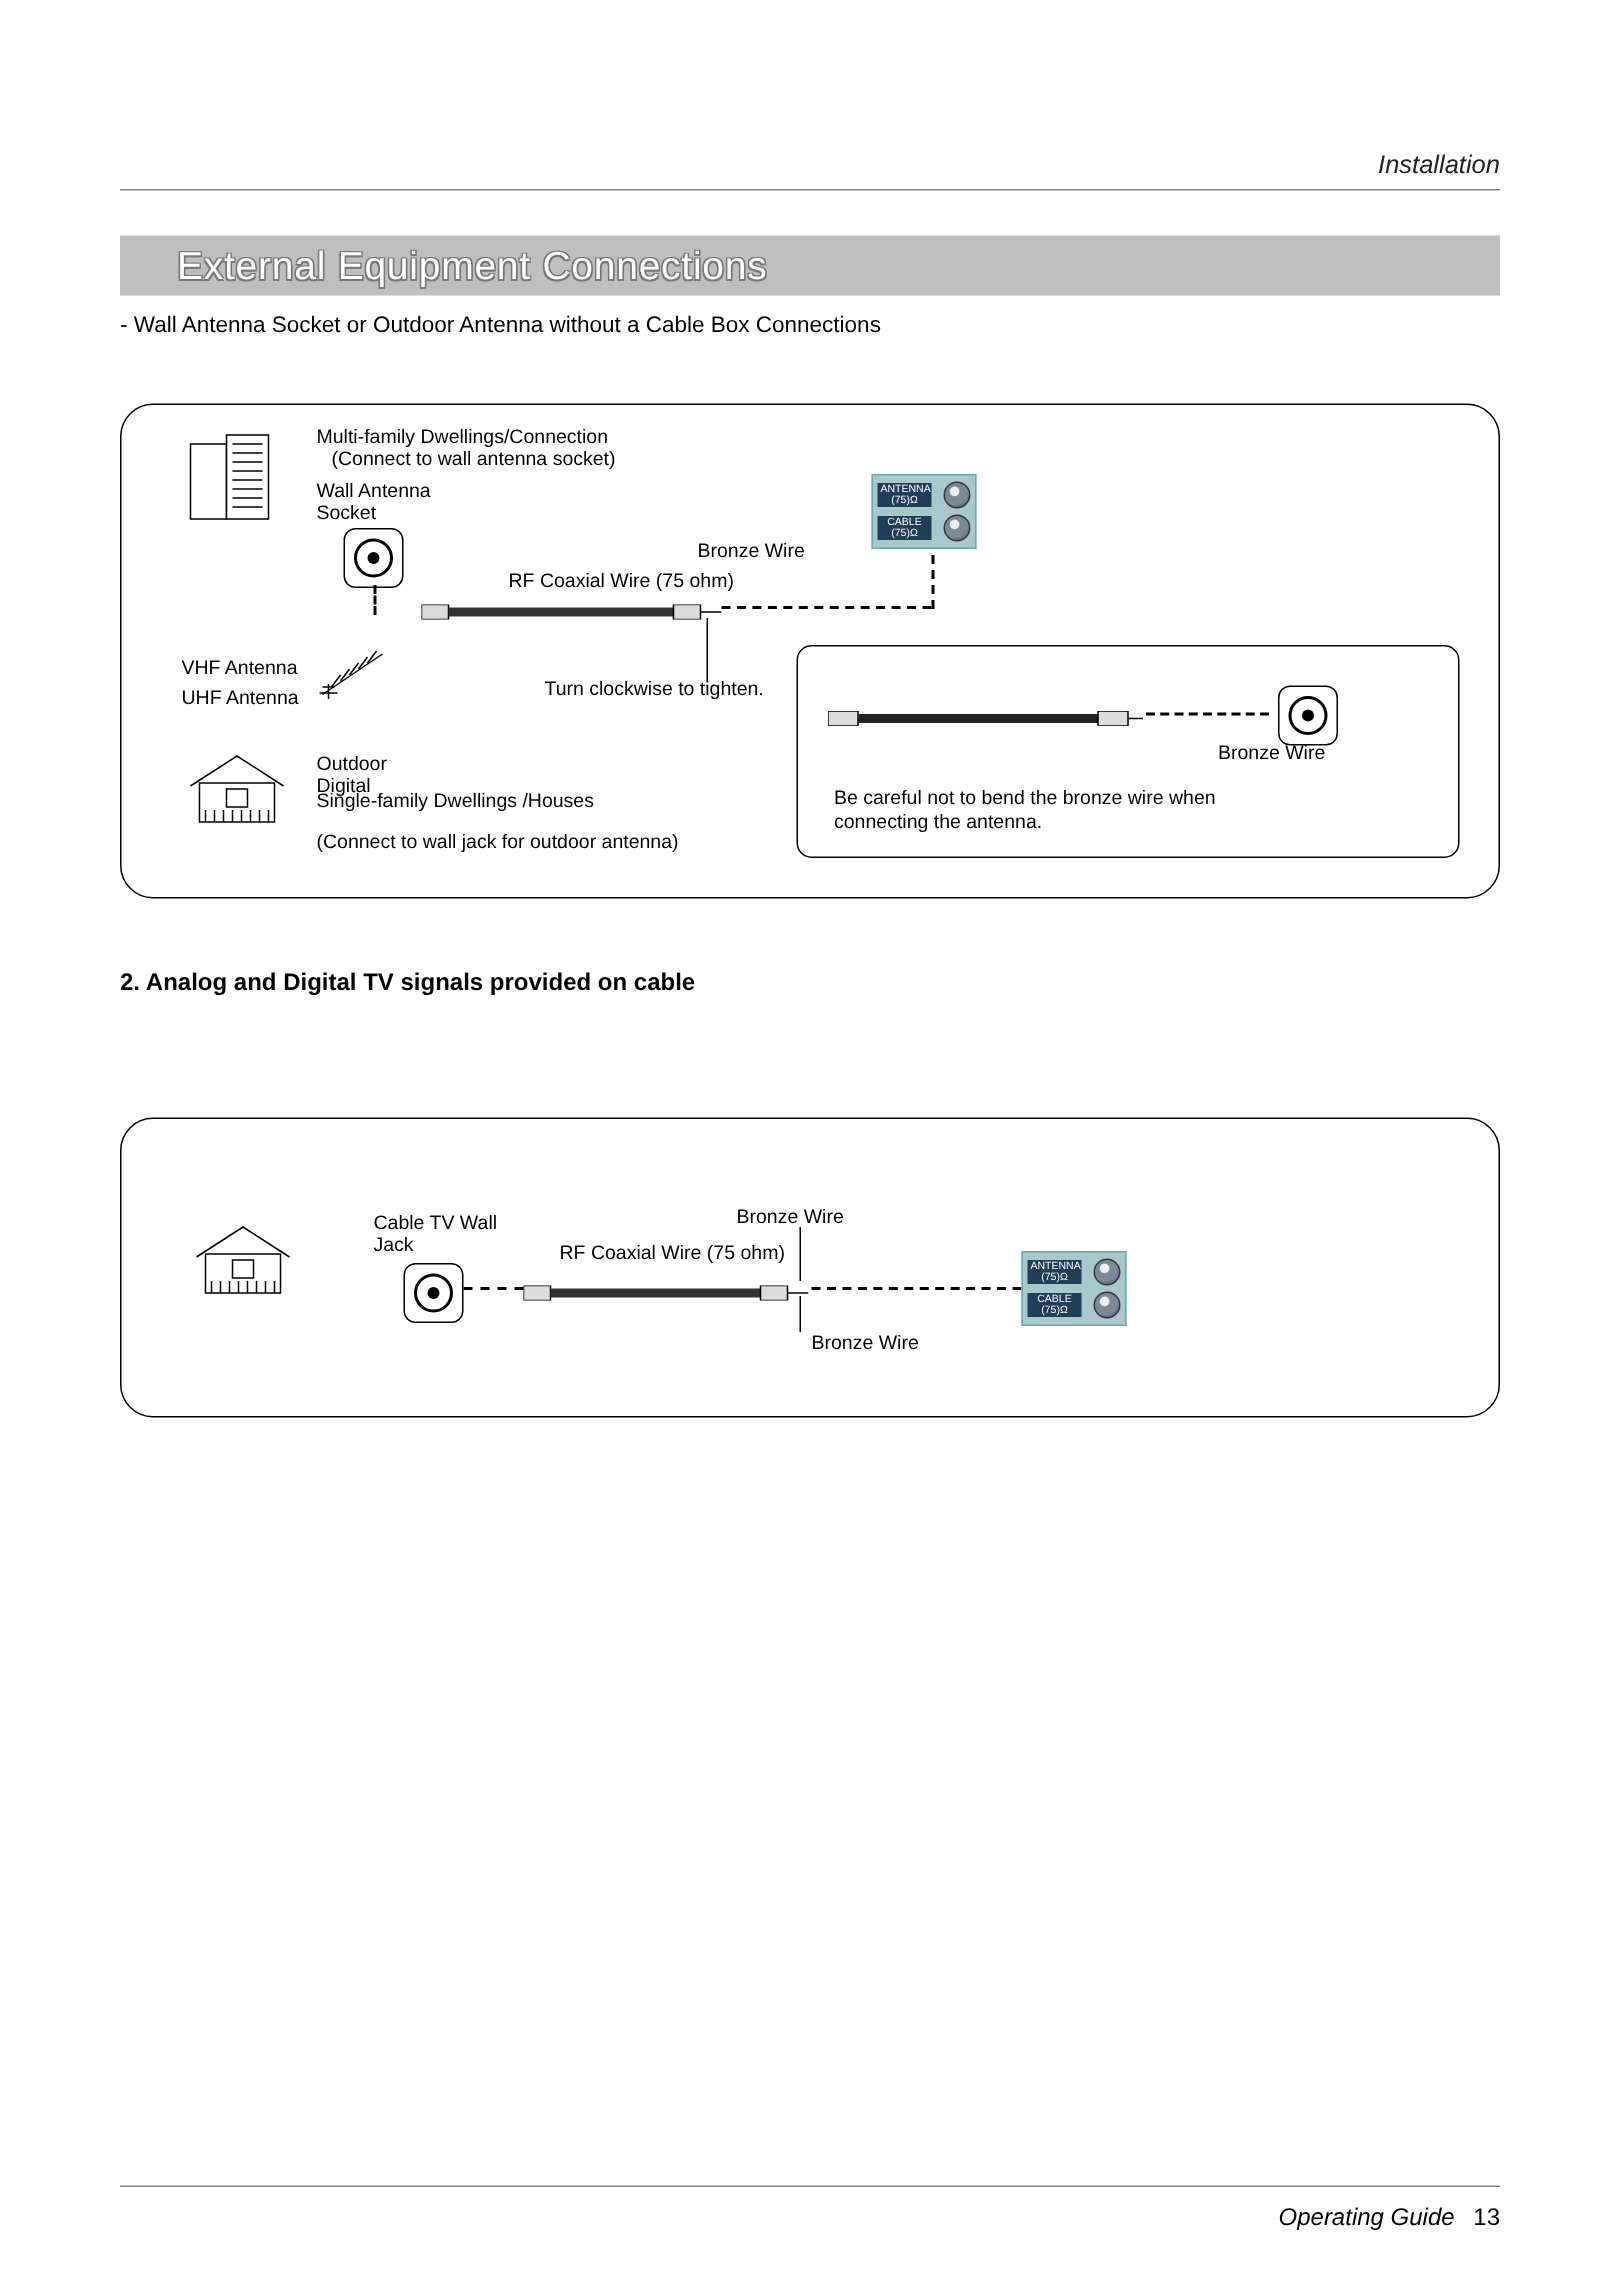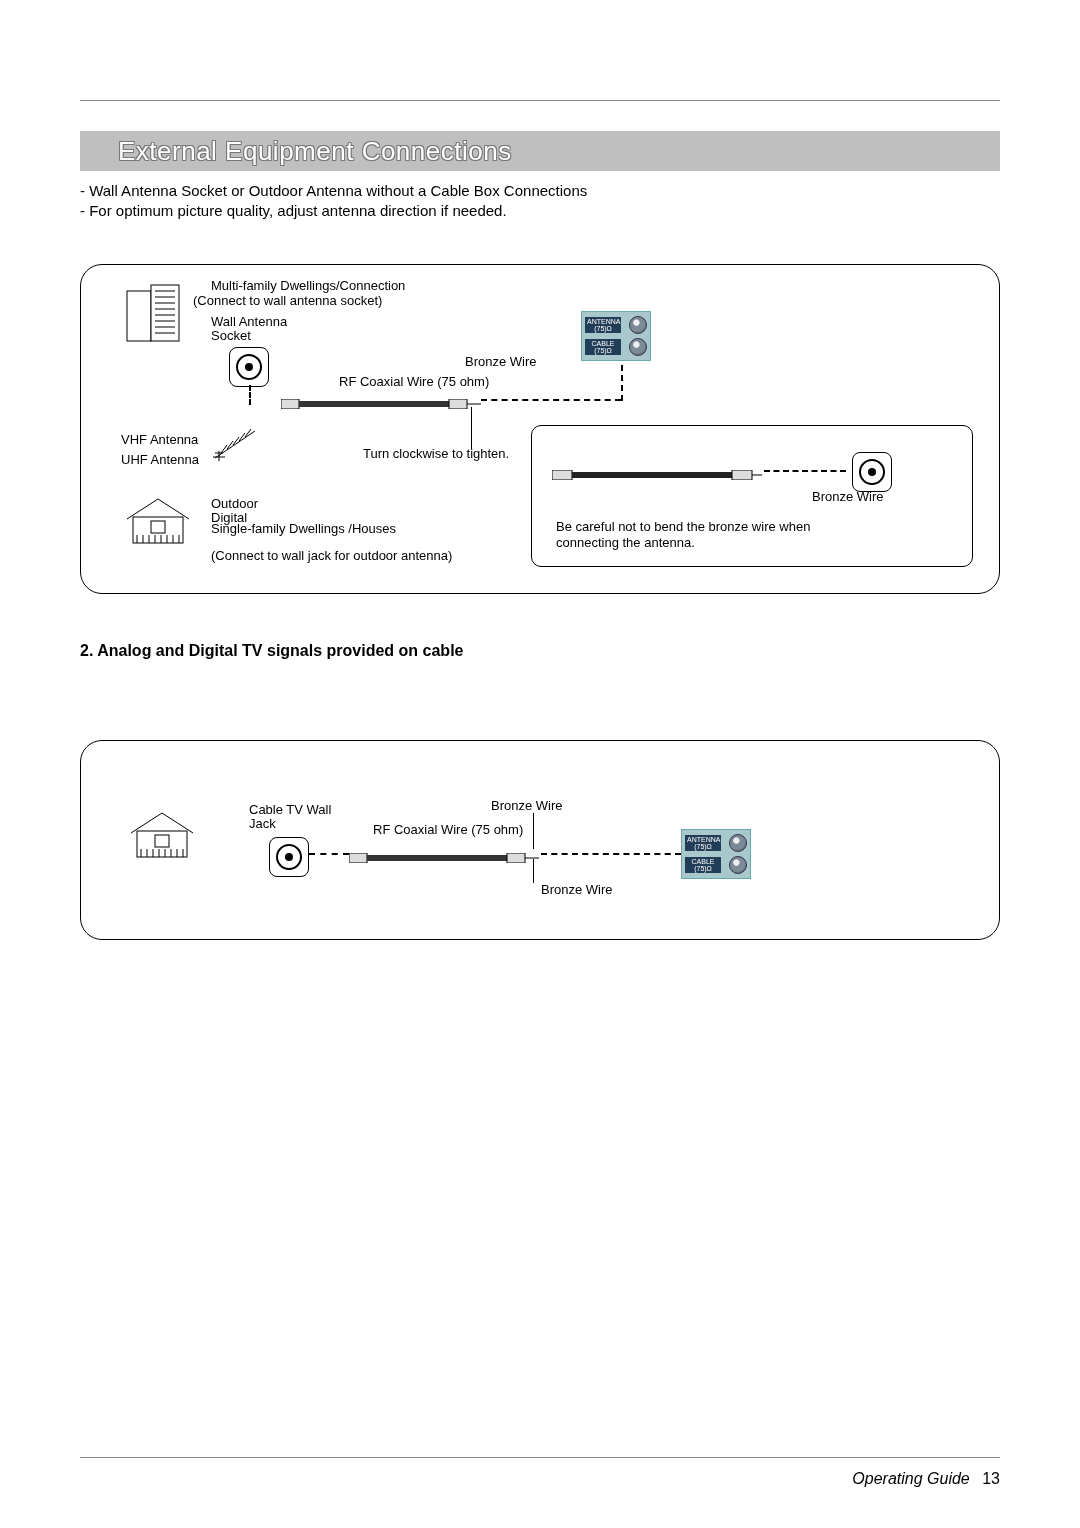--- a/index.html
+++ b/index.html
@@ -160,30 +160,30 @@
     border-top:1px solid #888;
   }
   
   .ant-icon { position:absolute; width:60px; height:40px; }
 </style>
 </head>
 <body>
 
 <div class="page">
 
+  <div class="header-sec">Installation</div>
   <hr class="rule">
 
   <div class="title-bar">
     <span class="title-text">External Equipment Connections</span>
   </div>
 
 
   <div class="bullets">
     <div class="line">Wall Antenna Socket or Outdoor Antenna without a Cable Box Connections</div>
-    <div class="line">For optimum picture quality, adjust antenna direction if needed.</div>
   </div>
 
   
   <div class="dia-box dia1">
 
     <div class="building" style="left:40px; top:18px;">
       <svg class="bsvg" viewBox="0 0 70 60">
         <rect x="6" y="8" width="24" height="50" fill="#fff" stroke="#000"></rect>
         <rect x="30" y="2" width="28" height="56" fill="#fff" stroke="#000"></rect>
         <g stroke="#000">
@@ -192,21 +192,21 @@
           <line x1="34" y1="20" x2="54" y2="20"></line>
             <line x1="34" y1="26" x2="54" y2="26"></line>
           <line x1="34" y1="32" x2="54" y2="32"></line>
             <line x1="34" y1="38" x2="54" y2="38"></line>
           <line x1="34" y1="44" x2="54" y2="44"></line>
             <line x1="34" y1="50" x2="54" y2="50"></line>
         </g>
       </svg>
     </div>
     <div class="lbl" style="left:130px; top:14px;">Multi-family Dwellings/Connection</div>
-    <div class="lbl" style="left:112px; top:29px;">(Connect to wall antenna socket)</div>
+    <div class="lbl" style="left:140px; top:29px;">(Connect to wall antenna socket)</div>
 
     <div class="lbl" style="left:130px; top:50px; white-space:pre;">Wall Antenna
 Socket</div>
     <div class="wall-socket" style="left:148px; top:82px;">
         <div class="ring"></div>
       </div>
 
     <div class="panel" style="left:500px; top:46px;">
       <div class="panel-row">
         <div class="panel-tag" style="white-space:pre;">ANTENNA

